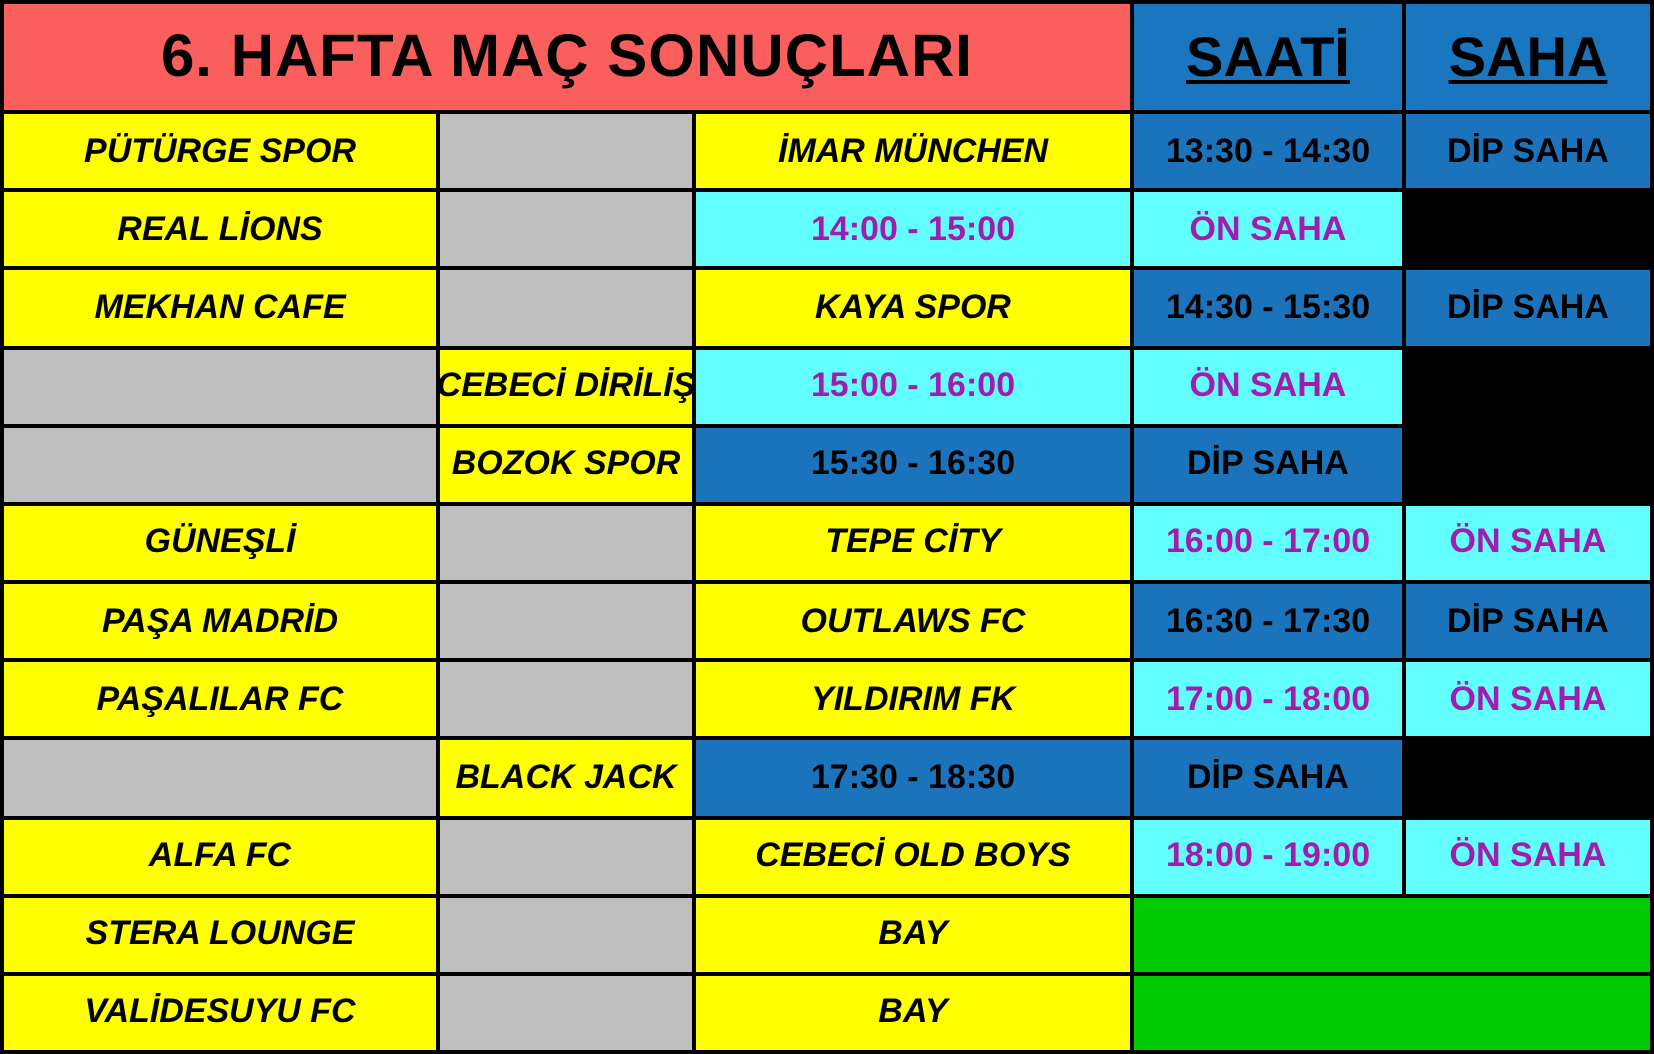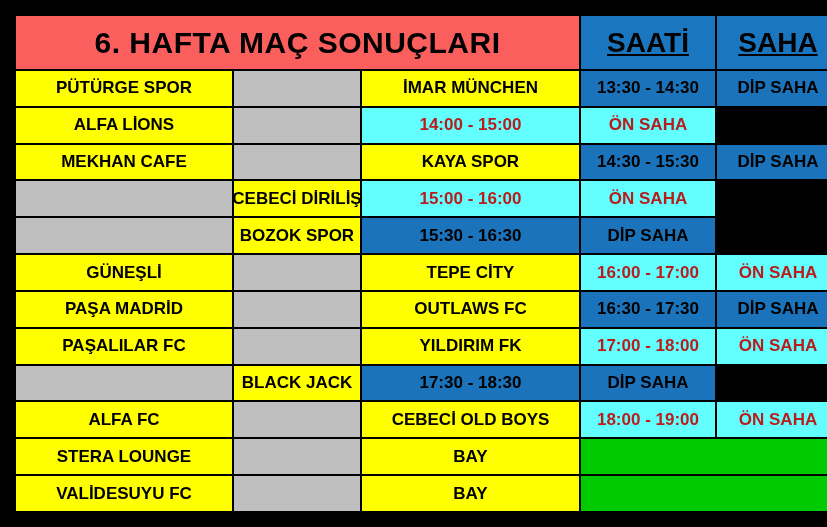--- a/index.html
+++ b/index.html
@@ -5,21 +5,21 @@
   * { margin: 0; padding: 0; box-sizing: border-box; }
   html, body { background: #ffffff; }
   body {
     font-family: "Liberation Sans", sans-serif;
     width: 827px;
   }
   .table {
     width: 827px;
     height: 527px;
     background: var(--border, #000000);
-    padding: 16px;
+    padding: 2px;
     display: flex;
     flex-direction: column;
     gap: 2px;
   }
   .row {
     display: grid;
     grid-template-columns: 216px 126px 217px 134px 122px;
     gap: 2px;
     flex: 1 1 0;
     min-height: 0;
@@ -43,30 +43,31 @@
   }
   .cell.htime, .cell.hfield {
     background: var(--header-blue, #1b76c0);
     font-size: 28px;
     text-decoration: underline;
   }
   
   .cell.home, .cell.away {
     background: var(--yellow, #ffff00);
     font-size: 17px;
+    font-style: italic;
   }
   .cell.score { background: var(--gray, #bfbfbf); }
   .cell.time, .cell.field { font-size: 17px; }
   .cell.blue {
     background: var(--blue, #1b74bb);
     color: #000000;
   }
   .cell.cyan {
     background: var(--cyan, #63ffff);
-    color: #b91c1c;
+    color: #a21caf;
   }
   .cell.bye {
     grid-column: 4 / 6;
     background: var(--green, #00cb00);
   }
 </style>
 </head>
 <body>
 
 <div class="table">
@@ -78,21 +79,21 @@
 
   <div class="row">
     <div class="cell home">PÜTÜRGE SPOR</div>
     <div class="cell score"></div>
     <div class="cell away">İMAR MÜNCHEN</div>
     <div class="cell time blue">13:30 - 14:30</div>
     <div class="cell field blue">DİP SAHA</div>
   </div>
 
   <div class="row">
-    <div class="cell home">ALFA LİONS</div>
+    <div class="cell home">REAL LİONS</div>
     <div class="cell score"></div>
     <div class="cell time cyan">14:00 - 15:00</div>
     <div class="cell field cyan">ÖN SAHA</div>
   </div>
 
   <div class="row">
     <div class="cell home">MEKHAN CAFE</div>
     <div class="cell score"></div>
     <div class="cell away">KAYA SPOR</div>
     <div class="cell time blue">14:30 - 15:30</div>

